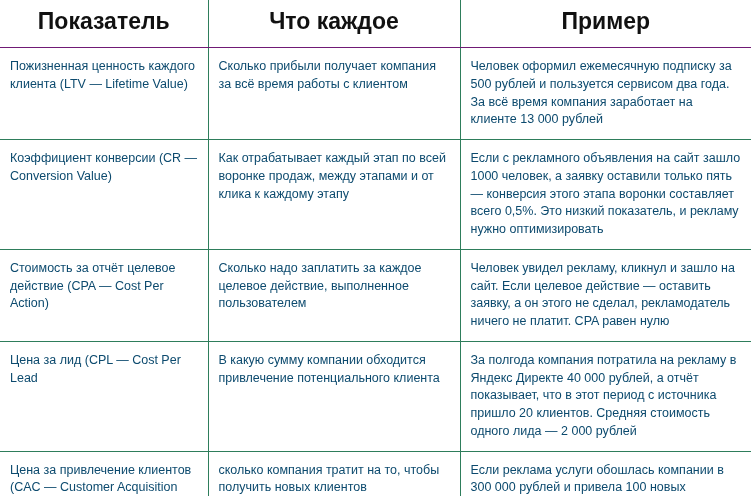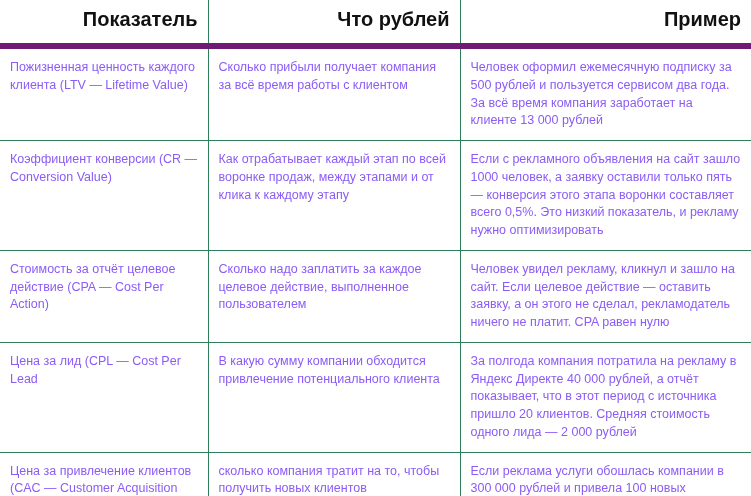--- a/index.html
+++ b/index.html
@@ -17,60 +17,60 @@
   table.metrics {
     width: 751px;
     border-collapse: collapse;
     table-layout: fixed;
   }
   table.metrics col.c1 { width: 208px; }
   table.metrics col.c2 { width: 252px; }
   table.metrics col.c3 { width: 291px; }
 
   table.metrics th {
-    font-size: 20px;
+    font-size: 23px;
     font-weight: bold;
-    text-align: right;
+    text-align: center;
     padding: 8px 10px 12px 10px;
     vertical-align: middle;
     border-right: 1px solid #2e7d5b;
-    border-bottom: 6px solid #701a75;
+    border-bottom: 1px solid #701a75;
     color: #111111;
   }
   table.metrics th:last-child { border-right: none; }
 
   table.metrics td {
     font-size: 12.5px;
     line-height: 1.42;
     padding: 10px 10px 10px 10px;
     vertical-align: top;
     border-right: 1px solid #2e7d5b;
     border-bottom: 1px solid #2e7d5b;
-    color: #8b5cf6;
+    color: #0c4a6e;
   }
   table.metrics td:last-child { border-right: none; }
   table.metrics tr:last-child td { border-bottom: none; }
 
   .cell-indicator { padding-left: 4px; }
   .cell-meaning { }
   .cell-example { }
 </style>
 </head>
 <body>
 
 <table class="metrics">
   <colgroup>
     <col class="c1">
     <col class="c2">
     <col class="c3">
   </colgroup>
   <thead>
     <tr>
       <th>Показатель</th>
-      <th>Что рублей</th>
+      <th>Что каждое</th>
       <th>Пример</th>
     </tr>
   </thead>
   <tbody>
     <tr>
       <td class="cell-indicator">Пожизненная ценность каждого клиента (LTV — Lifetime Value)</td>
       <td class="cell-meaning">Сколько прибыли получает компания за всё время работы с клиентом</td>
       <td class="cell-example">Человек оформил ежемесячную подписку за 500 рублей и пользуется сервисом два года. За всё время компания заработает на клиенте 13 000 рублей</td>
     </tr>
     <tr>

